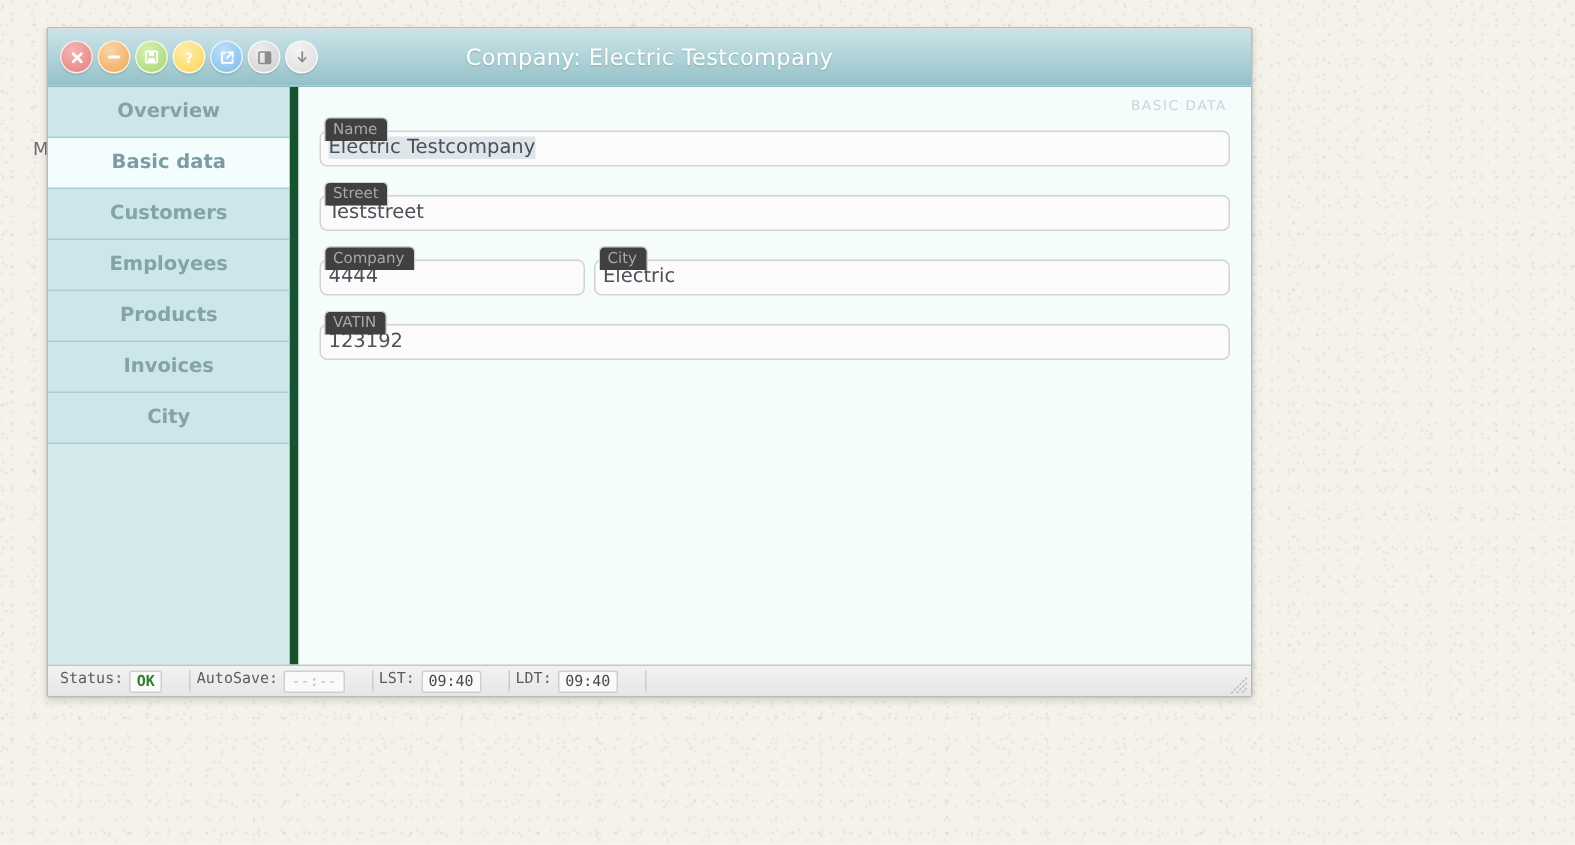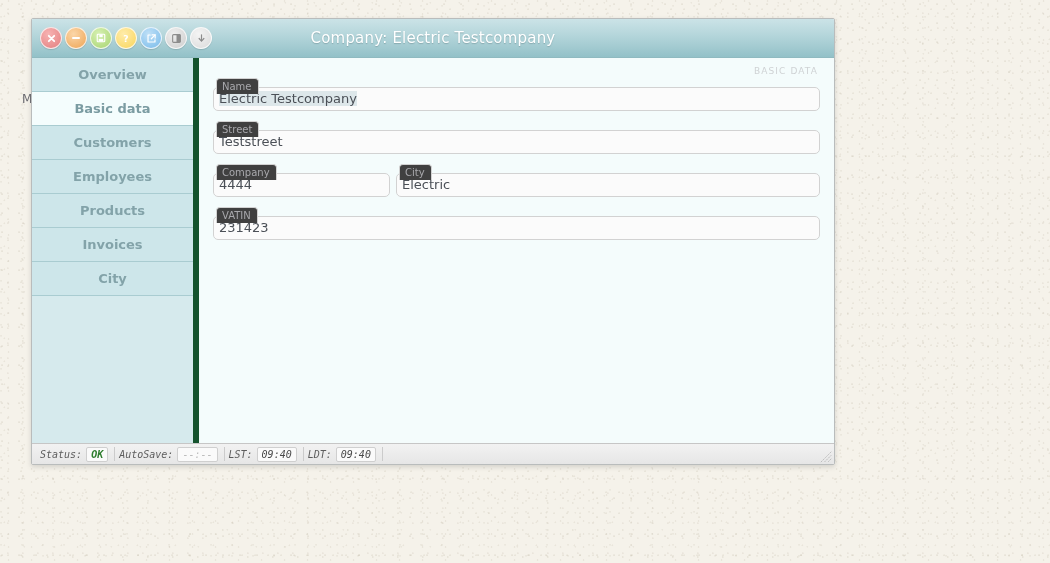--- a/index.html
+++ b/index.html
@@ -236,26 +236,25 @@
     align-items: center;
     padding: 0 6px;
     gap: 0;
     font-family: "DejaVu Sans Mono", "Liberation Mono", monospace;
     font-size: 10px;
     color: #5c5c5c;
     position: relative;
   }
   .sb-group {
     display: flex;
-    align-items: center;
+    align-items: flex-start;
     gap: 4px;
-    padding: 0 6px 0 4px;
+    padding: 0 18px 0 4px;
     border-right: 1px solid #cbcbcb;
     height: 14px;
-    font-style: italic;
   }
   .sb-group:first-child { padding-left: 2px; }
   .sb-key { color: #5c5c5c; }
   .sb-val {
     display: inline-block;
     padding: 0 4px;
     height: 13px;
     line-height: 13px;
     background: #fafafa;
     border: 1px solid #cfcfcf;
@@ -376,21 +375,21 @@
         <div class="field wide">
           <div class="field-label">City</div>
           <div class="field-input">Electric</div>
         </div>
       </div>
 
 
       <div class="field-row">
         <div class="field wide">
           <div class="field-label">VATIN</div>
-          <div class="field-input">231423</div>
+          <div class="field-input">123192</div>
         </div>
       </div>
 
     </div>
   </div>
 
   <div id="statusbar">
 
     <div class="sb-group">
       <span class="sb-key">Status:</span>

